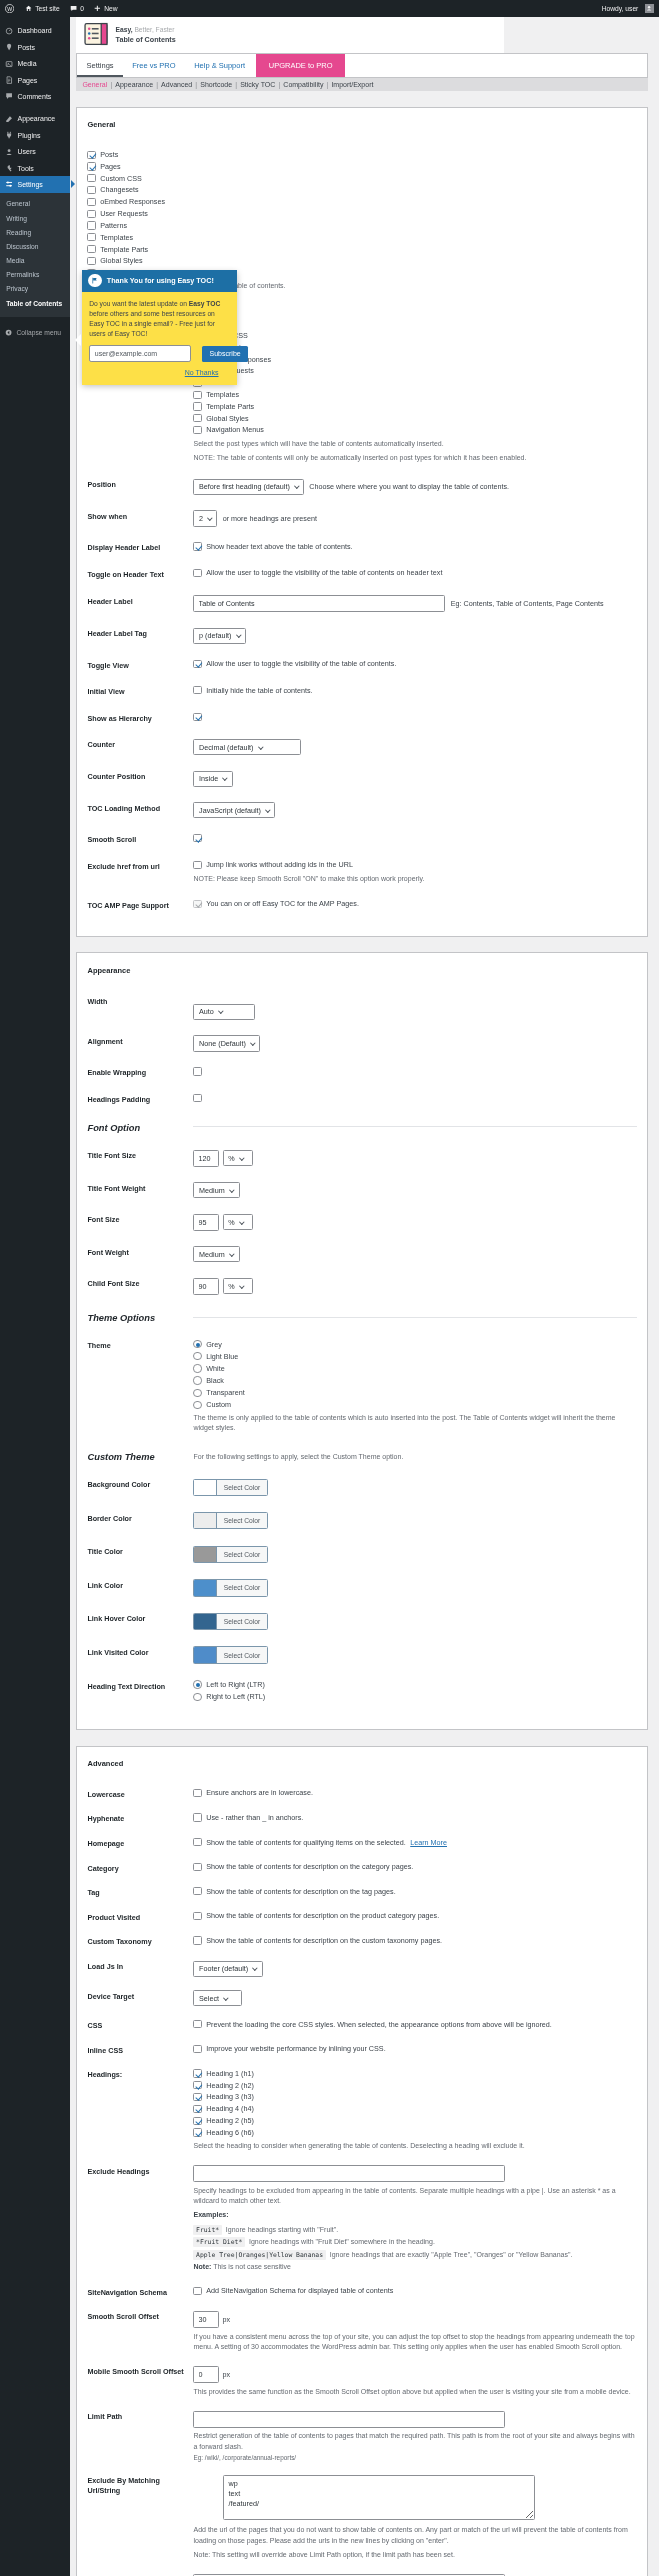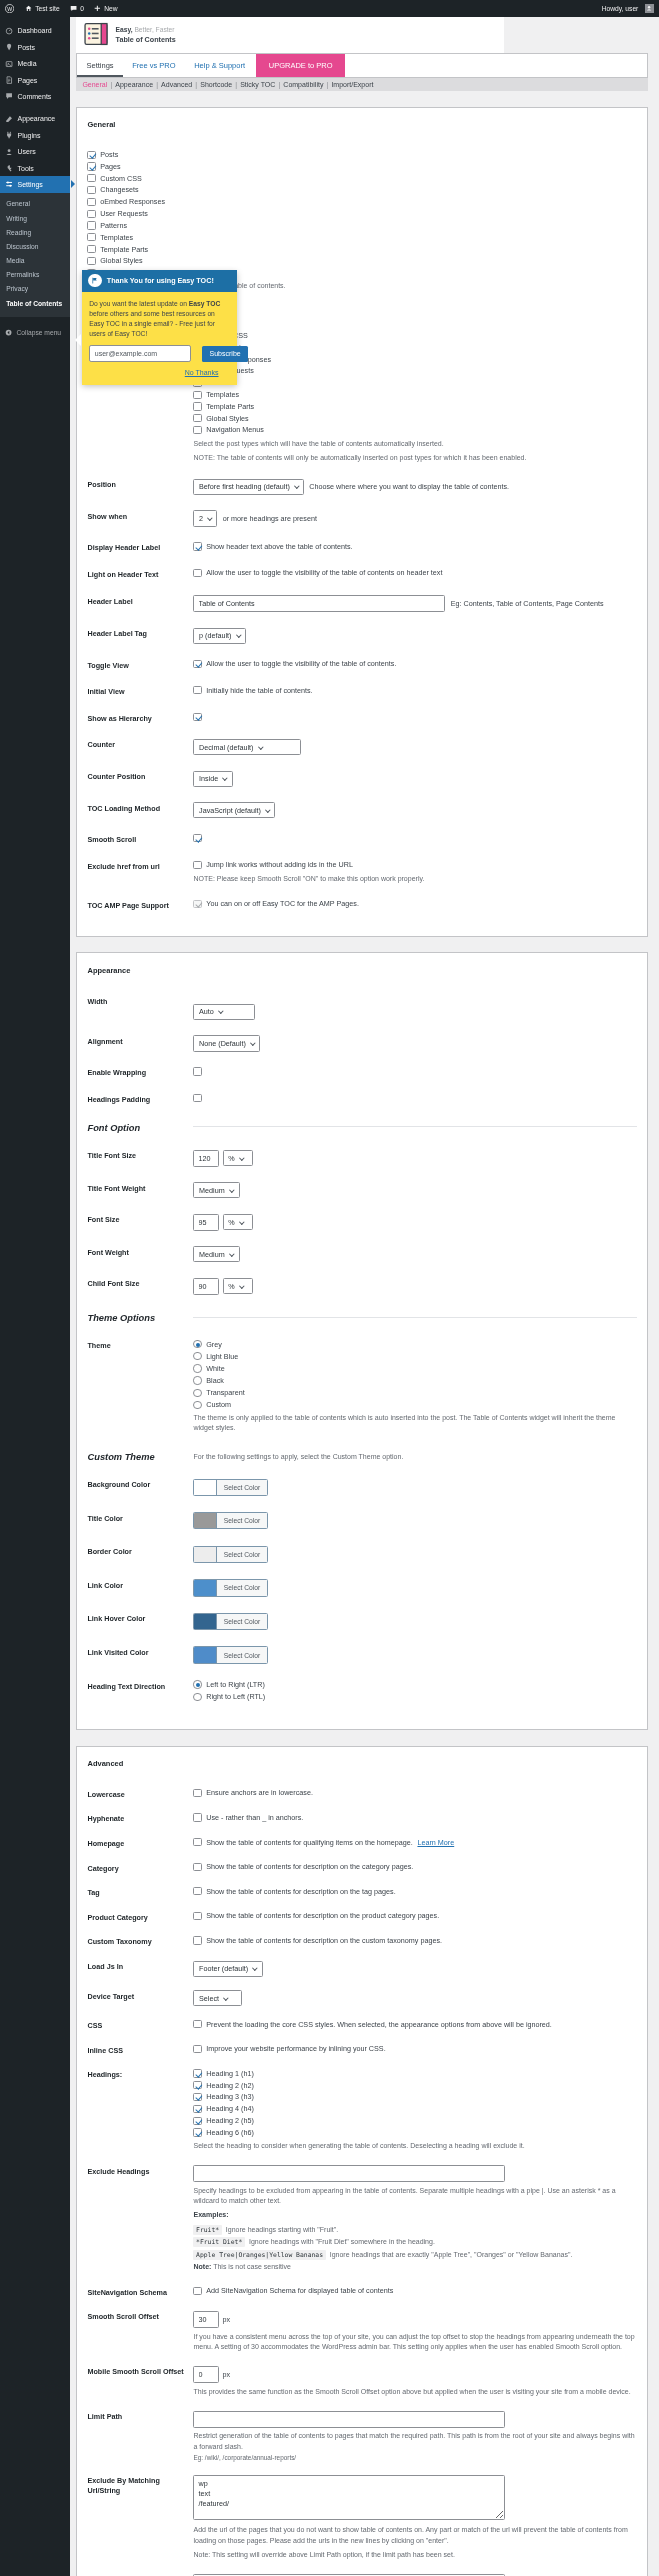--- a/index.html
+++ b/index.html
@@ -78,21 +78,21 @@
   .sel-box { display:inline-flex; align-items:center; gap:5.2px; border:0.5px solid #8c8f94; border-radius:1.5px;
     background:#fff; padding:2.6px 4.6px; font-size:7.2px; color:#2c3338; cursor:pointer; }
   .sel-box .chev { width:3.6px; height:3.6px; border-right:0.8px solid #50575e; border-bottom:0.8px solid #50575e;
     transform:rotate(45deg); margin-top:-1.5px; flex:none; }
   .inline-after { margin-left:5.2px; color:#3c434a; }
 
   input.txt, textarea.txt { border:0.5px solid #8c8f94; border-radius:1.5px; background:#fff; padding:3.1px 4.1px;
     font-size:7.2px; color:#2c3338; font-family:"Liberation Sans", sans-serif; }
   input.txt::placeholder, textarea.txt::placeholder { color:#8c8f94; }
   input.num { width:26px; }
-  textarea.txt { width:312px; height:45px; resize:vertical; line-height:1.4; }
+  textarea.txt { width:312px; height:45px; resize:vertical; line-height:1.4;margin-left:30px; }
 
   .colorpick { display:inline-flex; border:0.5px solid #7b96ab; border-radius:1.5px; overflow:hidden; cursor:pointer; }
   .colorpick .swatch { width:21.6px; }
   .colorpick .scbtn { background:#f6f7f7; border-left:0.5px solid #7b96ab; padding:4.1px 6.7px; font-size:6.7px; color:#50575e; }
 
   .subhead-t { font-size:9.3px; font-weight:bold; font-style:italic; color:#23282d; }
   .rule { height:0.5px; background:#e2e4e7; margin-top:6.2px; }
 
   code.k { background:#f0f0f1; padding:1px 2.6px; font-family:"DejaVu Sans Mono", monospace; font-size:6.4px; color:#2c3338; border-radius:1px; }
   .ex-line { margin-top:4.6px; color:#646970; font-size:7px; }
@@ -423,21 +423,21 @@
           <div class="row">
             <div class="th">Display Header Label</div>
             <div class="td">
               <label class="cbrow">
                 <span class="cb on"></span>
                 <span>Show header text above the table of contents.</span>
               </label>
             </div>
           </div>
           <div class="row">
-            <div class="th">Light on Header Text</div>
+            <div class="th">Toggle on Header Text</div>
             <div class="td">
               <label class="cbrow">
                 <span class="cb"></span>
                 <span>Allow the user to toggle the visibility of the table of contents on header text</span>
               </label>
             </div>
           </div>
           <div class="row">
             <div class="th">Header Label</div>
             <div class="td"><input class="txt" type="text" value="Table of Contents" style="width: 252px;"><span class="inline-after">Eg: Contents, Table of Contents, Page Contents</span></div>
@@ -640,34 +640,34 @@
             </div>
           </div>
           <div class="row">
             <div class="th">Background Color</div>
             <div class="td"><span class="colorpick">
                 <span class="swatch" style="background: rgb(255, 255, 255);"></span>
                 <span class="scbtn">Select Color</span>
               </span></div>
           </div>
           <div class="row">
+            <div class="th">Border Color</div>
+            <div class="td"><span class="colorpick">
+                <span class="swatch" style="background: rgb(237, 237, 237);"></span>
+                <span class="scbtn">Select Color</span>
+              </span></div>
+          </div>
+          <div class="row">
             <div class="th">Title Color</div>
             <div class="td"><span class="colorpick">
                 <span class="swatch" style="background: rgb(153, 153, 153);"></span>
                 <span class="scbtn">Select Color</span>
               </span></div>
           </div>
           <div class="row">
-            <div class="th">Border Color</div>
-            <div class="td"><span class="colorpick">
-                <span class="swatch" style="background: rgb(237, 237, 237);"></span>
-                <span class="scbtn">Select Color</span>
-              </span></div>
-          </div>
-          <div class="row">
             <div class="th">Link Color</div>
             <div class="td"><span class="colorpick">
                 <span class="swatch" style="background: rgb(77, 143, 203);"></span>
                 <span class="scbtn">Select Color</span>
               </span></div>
           </div>
           <div class="row">
             <div class="th">Link Hover Color</div>
             <div class="td"><span class="colorpick">
                 <span class="swatch" style="background: rgb(51, 101, 143);"></span>
@@ -713,21 +713,21 @@
                 <span class="cb"></span>
                 <span>Use - rather than _ in anchors.</span>
               </label>
             </div>
           </div>
           <div class="row">
             <div class="th">Homepage</div>
             <div class="td">
               <label class="cbrow">
                 <span class="cb"></span>
-                <span>Show the table of contents for qualifying items on the homepage. </span>
+                <span>Show the table of contents for qualifying items on the selected. </span>
                 <a href="#">Learn More</a>
               </label>
             </div>
           </div>
           <div class="row">
             <div class="th">Category</div>
             <div class="td">
               <label class="cbrow">
                 <span class="cb"></span>
                 <span>Show the table of contents for description on the category pages.</span>
@@ -737,21 +737,21 @@
           <div class="row">
             <div class="th">Tag</div>
             <div class="td">
               <label class="cbrow">
                 <span class="cb"></span>
                 <span>Show the table of contents for description on the tag pages.</span>
               </label>
             </div>
           </div>
           <div class="row">
-            <div class="th">Product Category</div>
+            <div class="th">Product Visited</div>
             <div class="td">
               <label class="cbrow">
                 <span class="cb"></span>
                 <span>Show the table of contents for description on the product category pages.</span>
               </label>
             </div>
           </div>
           <div class="row">
             <div class="th">Custom Taxonomy</div>
             <div class="td">

